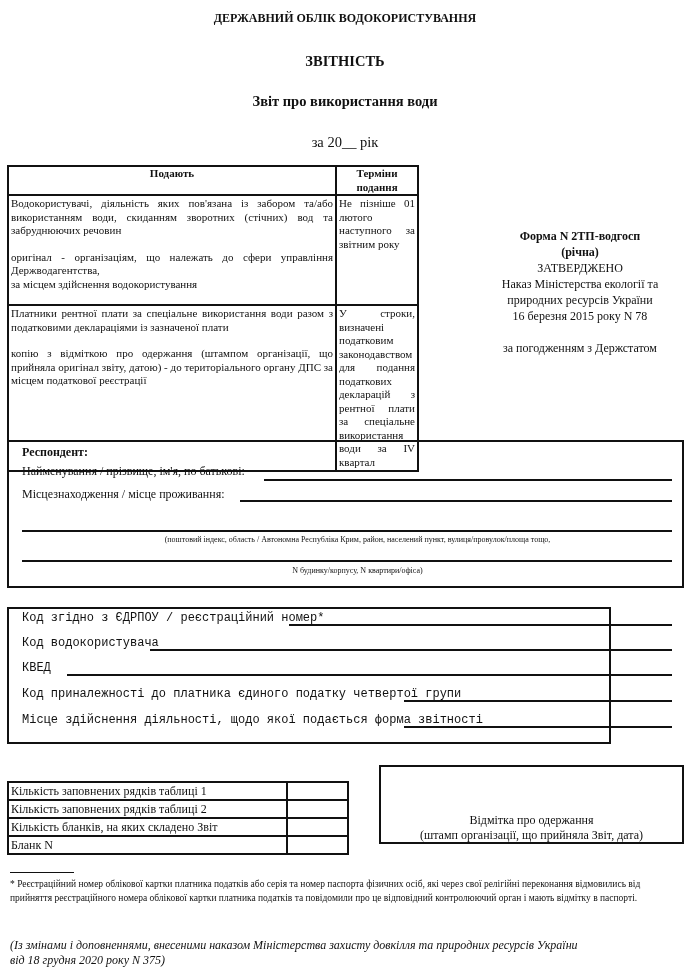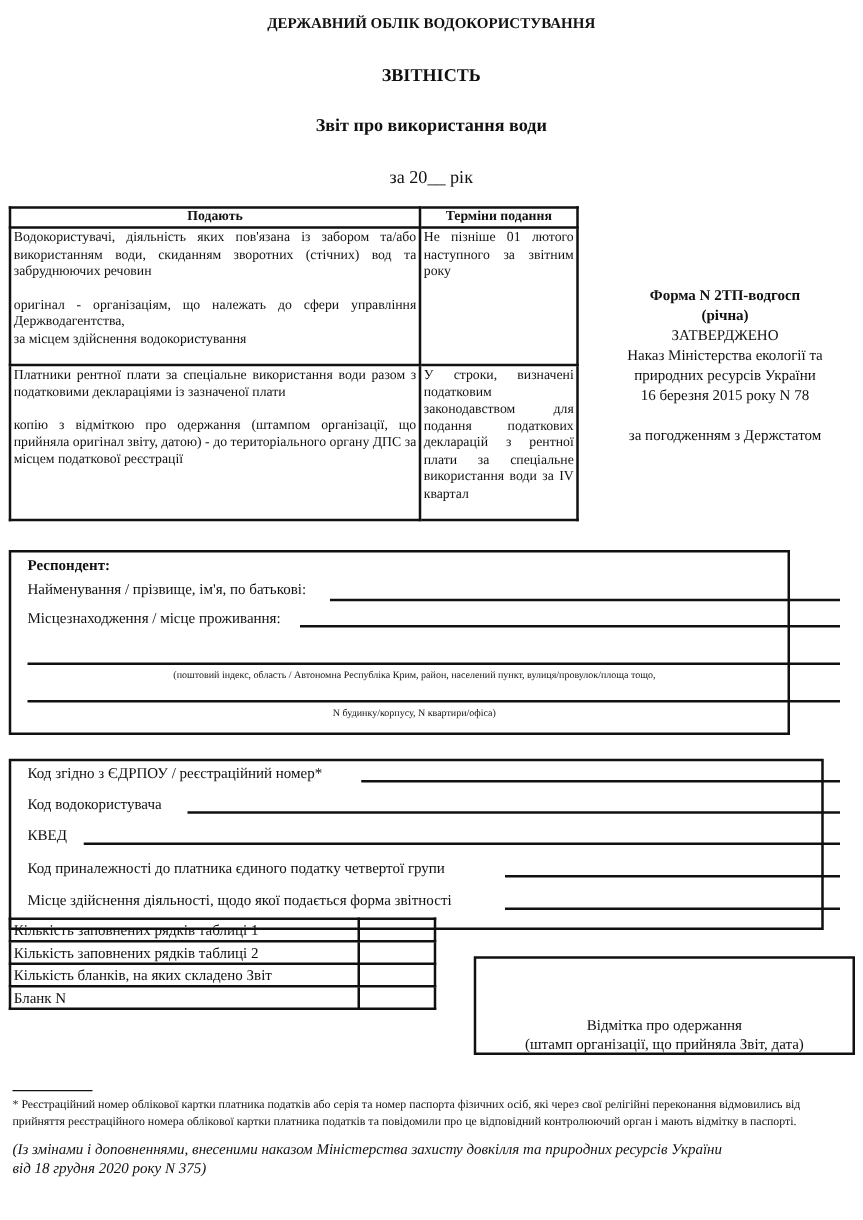--- a/index.html
+++ b/index.html
@@ -5,42 +5,42 @@
   html, body { margin:0; padding:0; background:#ffffff; }
   body { width:690px; height:976px; position:relative; overflow:hidden;
          font-family:"Liberation Serif", serif; color:#111; }
   .abs { position:absolute; }
   .center { text-align:center; }
   .h1 { top:11px; left:0; width:690px; font-size:12px; font-weight:bold; }
   .h2 { top:53px; left:0; width:690px; font-size:14.5px; font-weight:bold; }
   .h3 { top:93px; left:0; width:690px; font-size:14.5px; font-weight:bold; }
   .h4 { top:134px; left:0; width:690px; font-size:14.5px; }
 
-  table.sub { position:absolute; left:7px; top:165px; width:456px; border-collapse:collapse;
+  table.sub { position:absolute; left:7px; top:165px; width:412px; border-collapse:collapse;
               font-size:11px; line-height:13.5px; }
   table.sub td, table.sub th { border:2px solid #111; vertical-align:top; padding:1px 2px; }
   table.sub th { font-weight:bold; text-align:center; padding:0 2px; height:14px; }
   .just { text-align:justify; }
   .gap { height:13px; }
 
   .formblock { top:228px; left:475px; width:210px; font-size:12px; line-height:16px; text-align:center; }
   .bold { font-weight:bold; }
 
   .box { position:absolute; border:2px solid #111; box-sizing:border-box; }
   .lbl { position:absolute; font-size:12px; white-space:nowrap; }
   .line { position:absolute; border-bottom:2px solid #111; height:0; }
   .tiny { position:absolute; font-size:8px; width:100%; text-align:center; left:0;margin-left:12px; }
 
-  table.cnt { position:absolute; left:7px; top:734px; width:342px; border-collapse:collapse; font-size:12px; }
+  table.cnt { position:absolute; left:7px; top:781px; width:342px; border-collapse:collapse; font-size:12px; }
   table.cnt td { border:2px solid #111; height:16px; padding:0 2px; }
   table.cnt td.val { width:55px; }
 
   .fnline { top:872px; left:10px; width:64px; border-top:1px solid #111; }
   .footnote { top:877px; left:10px; width:672px; font-size:9.5px; line-height:14px; }
-  .amend { top:912px; left:10px; width:680px; font-size:12px; line-height:15px; font-style:italic; }
+  .amend { top:938px; left:10px; width:680px; font-size:12px; line-height:15px; font-style:italic; }
 </style>
 </head>
 <body>
 
 <div class="abs center h1">ДЕРЖАВНИЙ ОБЛІК ВОДОКОРИСТУВАННЯ</div>
 <div class="abs center h2">ЗВІТНІСТЬ</div>
 <div class="abs center h3">Звіт про використання води</div>
 <div class="abs center h4">за 20__ рік</div>
 
 <table class="sub">
@@ -73,33 +73,33 @@
   <div class="bold">Форма N 2ТП-водгосп</div>
   <div class="bold">(річна)</div>
   <div>ЗАТВЕРДЖЕНО</div>
   <div>Наказ Міністерства екології та</div>
   <div>природних ресурсів України</div>
   <div>16 березня 2015 року N 78</div>
   <div style="height:16px"></div>
   <div>за погодженням з Держстатом</div>
 </div>
 
-<div class="box" style="left:7px; top:440px; width:625px; height:148px;">
+<div class="box" style="left:7px; top:440px; width:677px; height:148px;">
   <div class="lbl bold" style="left:13px; top:3px;">Респондент:</div>
   <div class="lbl" style="left:13px; top:22px;">Найменування / прізвище, ім'я, по батькові:</div>
   <div class="line" style="left:255px; width:408px; top:37px;"></div>
   <div class="lbl" style="left:13px; top:45px;">Місцезнаходження / місце проживання:</div>
   <div class="line" style="left:231px; width:432px; top:58px;"></div>
   <div class="line" style="left:13px; width:650px; top:88px;"></div>
   <div class="tiny" style="top:93px;">(поштовий індекс, область / Автономна Республіка Крим, район, населений пункт, вулиця/провулок/площа тощо,</div>
   <div class="line" style="left:13px; width:650px; top:118px;"></div>
   <div class="tiny" style="top:124px;">N будинку/корпусу, N квартири/офіса)</div>
 </div>
 
-<div class="box" style="left:7px; top:607px; width:652px; height:137px;">
+<div class="box" style="left:7px; top:607px; width:604px; height:137px;font-family:Liberation Mono, monospace;">
   <div class="lbl" style="left:13px; top:2px;">Код згідно з ЄДРПОУ / реєстраційний номер*</div>
   <div class="line" style="left:280px; width:383px; top:15px;"></div>
   <div class="lbl" style="left:13px; top:27px;">Код водокористувача</div>
   <div class="line" style="left:141px; width:522px; top:40px;"></div>
   <div class="lbl" style="left:13px; top:52px;">КВЕД</div>
   <div class="line" style="left:58px; width:605px; top:65px;"></div>
   <div class="lbl" style="left:13px; top:78px;">Код приналежності до платника єдиного податку четвертої групи</div>
   <div class="line" style="left:395px; width:268px; top:91px;"></div>
   <div class="lbl" style="left:13px; top:104px;">Місце здійснення діяльності, щодо якої подається форма звітності</div>
   <div class="line" style="left:395px; width:268px; top:117px;"></div>

